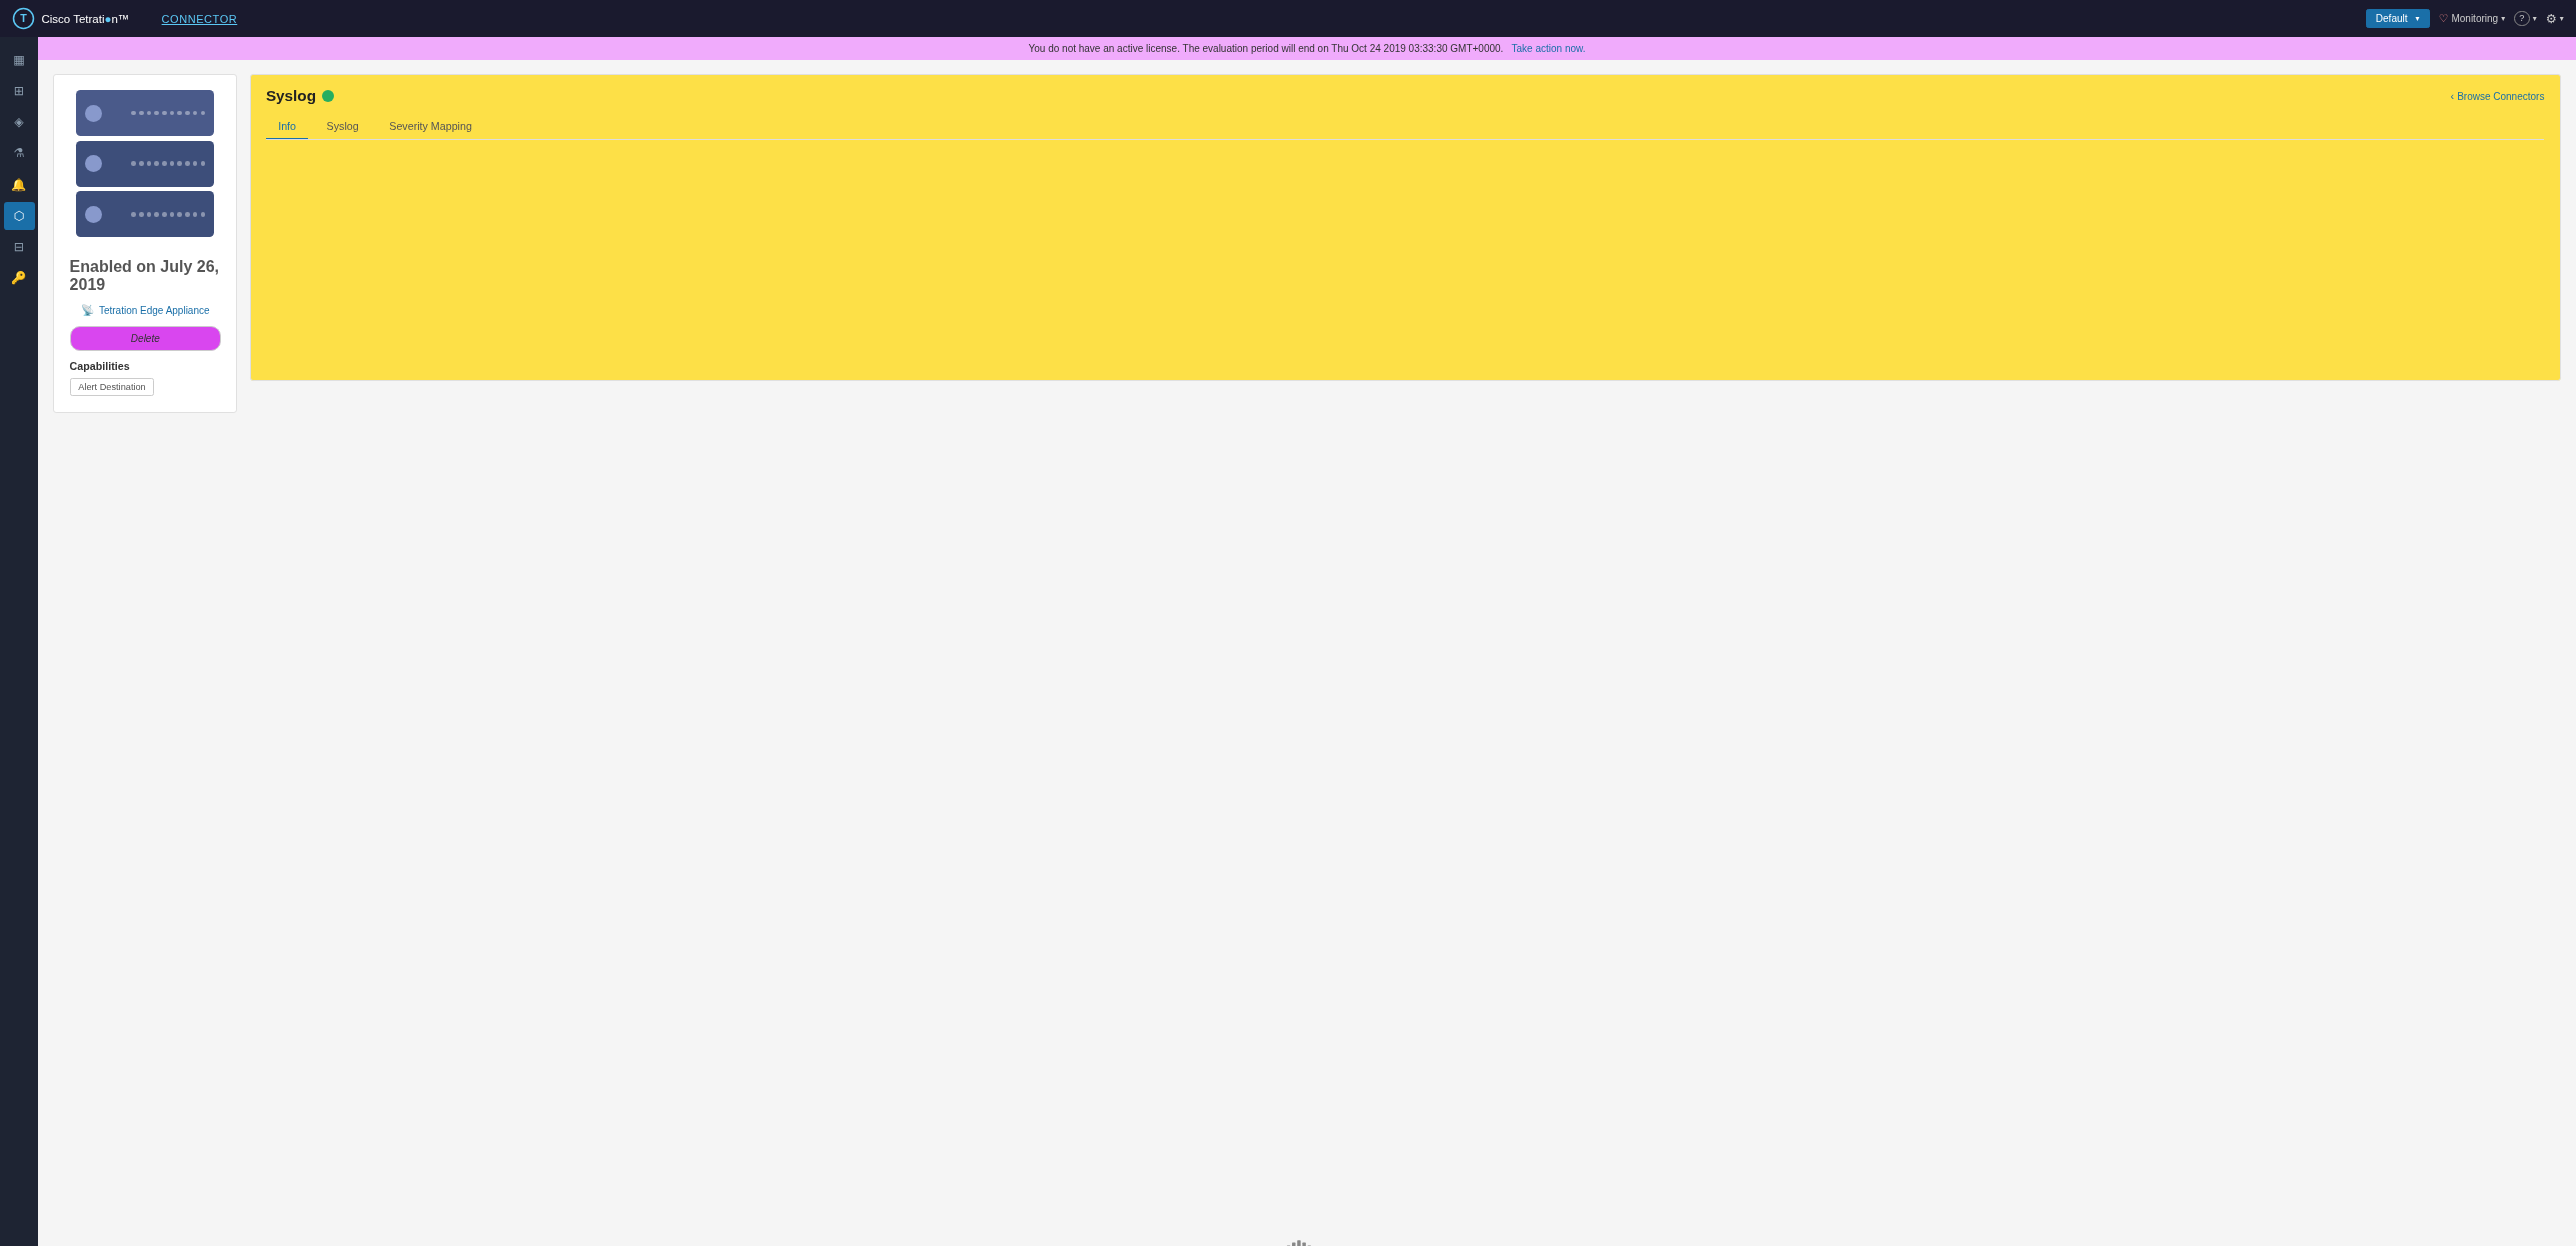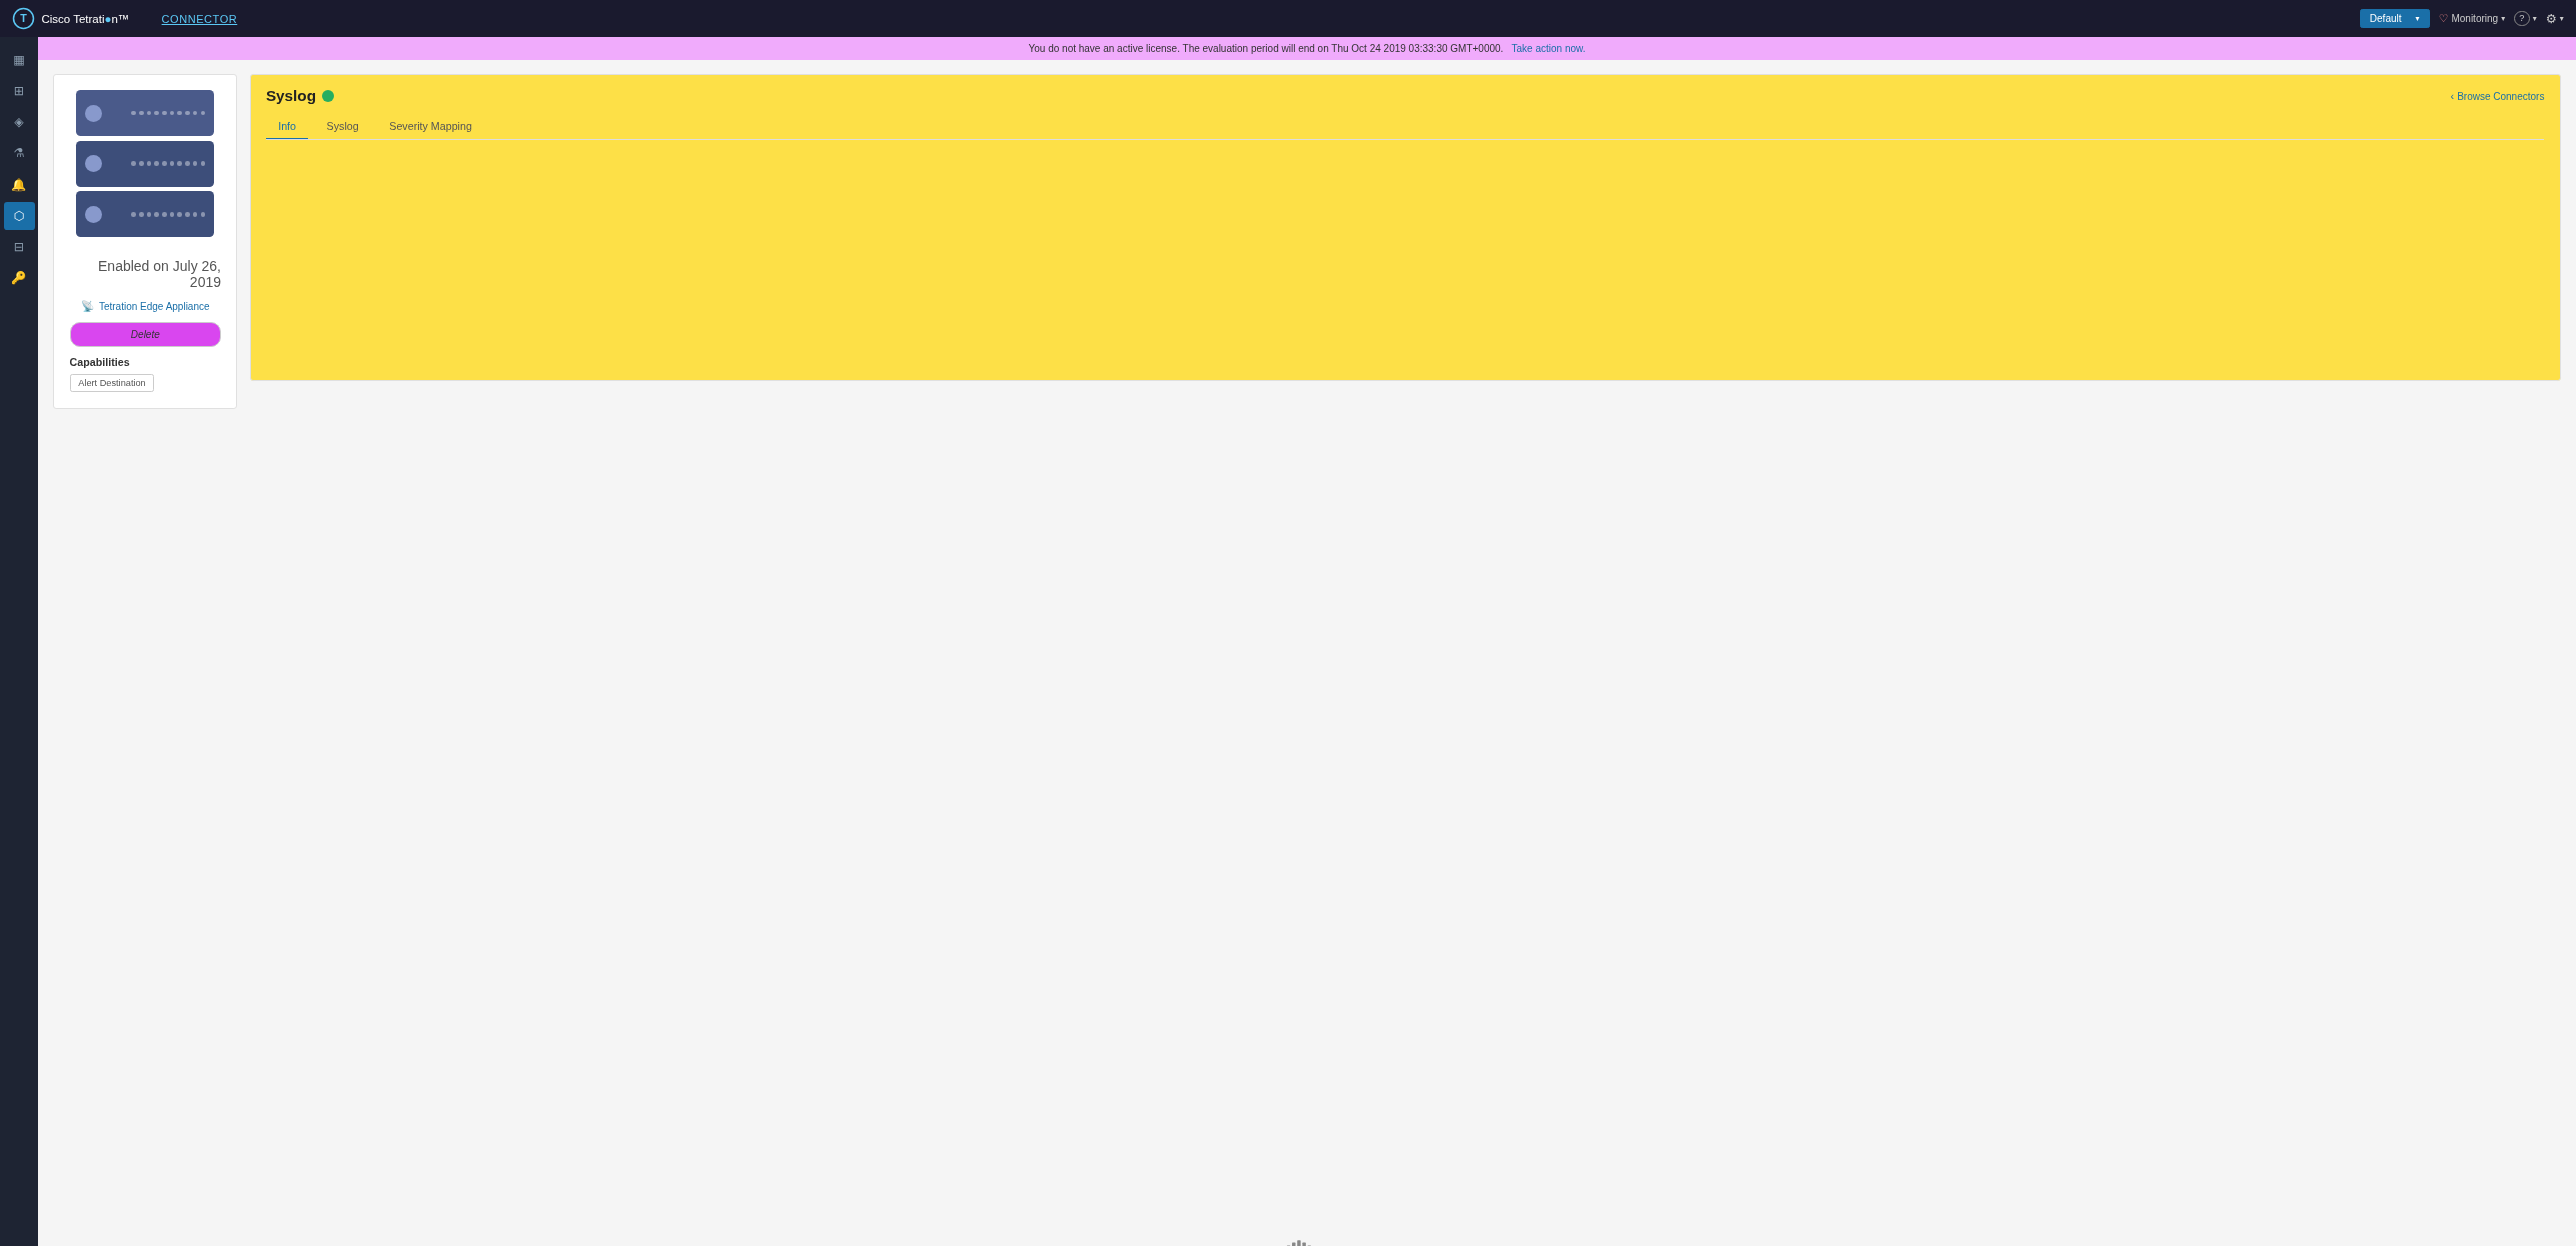--- a/index.html
+++ b/index.html
@@ -46,21 +46,21 @@
     .btn-default {
       background: #1a6fa8;
       color: #fff;
       border: 0.8px solid #1a6fa8;
       border-radius: 2.3px;
       padding: 3.1px 9.2px;
       font-size: 10px;
       cursor: pointer;
       display: flex;
       align-items: center;
-      gap: 14px;
+      gap: 8px;
     }
     .navbar-nav-item {
       color: #ccc;
       font-size: 10px;
       cursor: pointer;
       display: flex;
       align-items: center;
       gap: 3.1px;
     }
 
@@ -179,23 +179,24 @@
       margin-left: auto;
     }
     .dot {
       width: 4.6px;
       height: 4.6px;
       border-radius: 50%;
       background: rgba(255,255,255,0.4);
     }
 
     .enabled-text {
-      font-size: 14px;
+      font-size: 16px;
       color: #555;
-      text-align: right;
+      text-align: left;
+      font-weight: bold;
     }
 
     .appliance-link {
       display: flex;
       align-items: center;
       gap: 4.6px;
       color: #1a6fa8;
       font-size: 10px;
       cursor: pointer;
       text-decoration: none;

